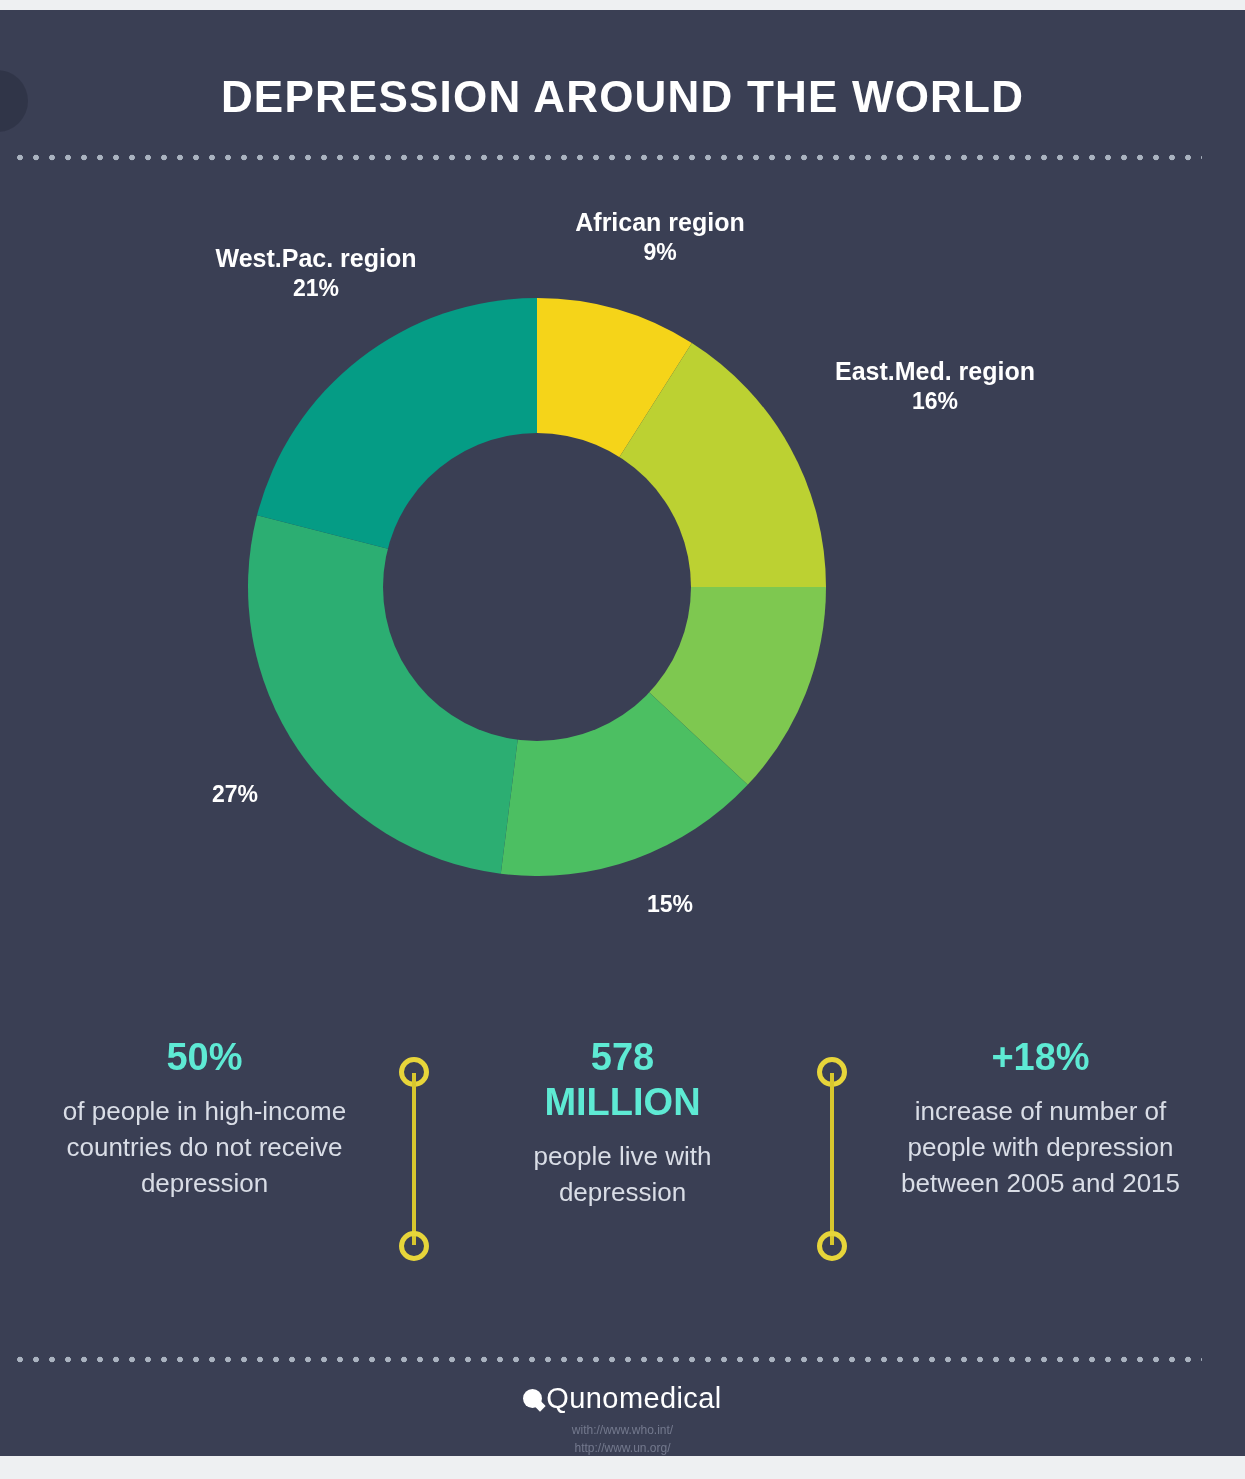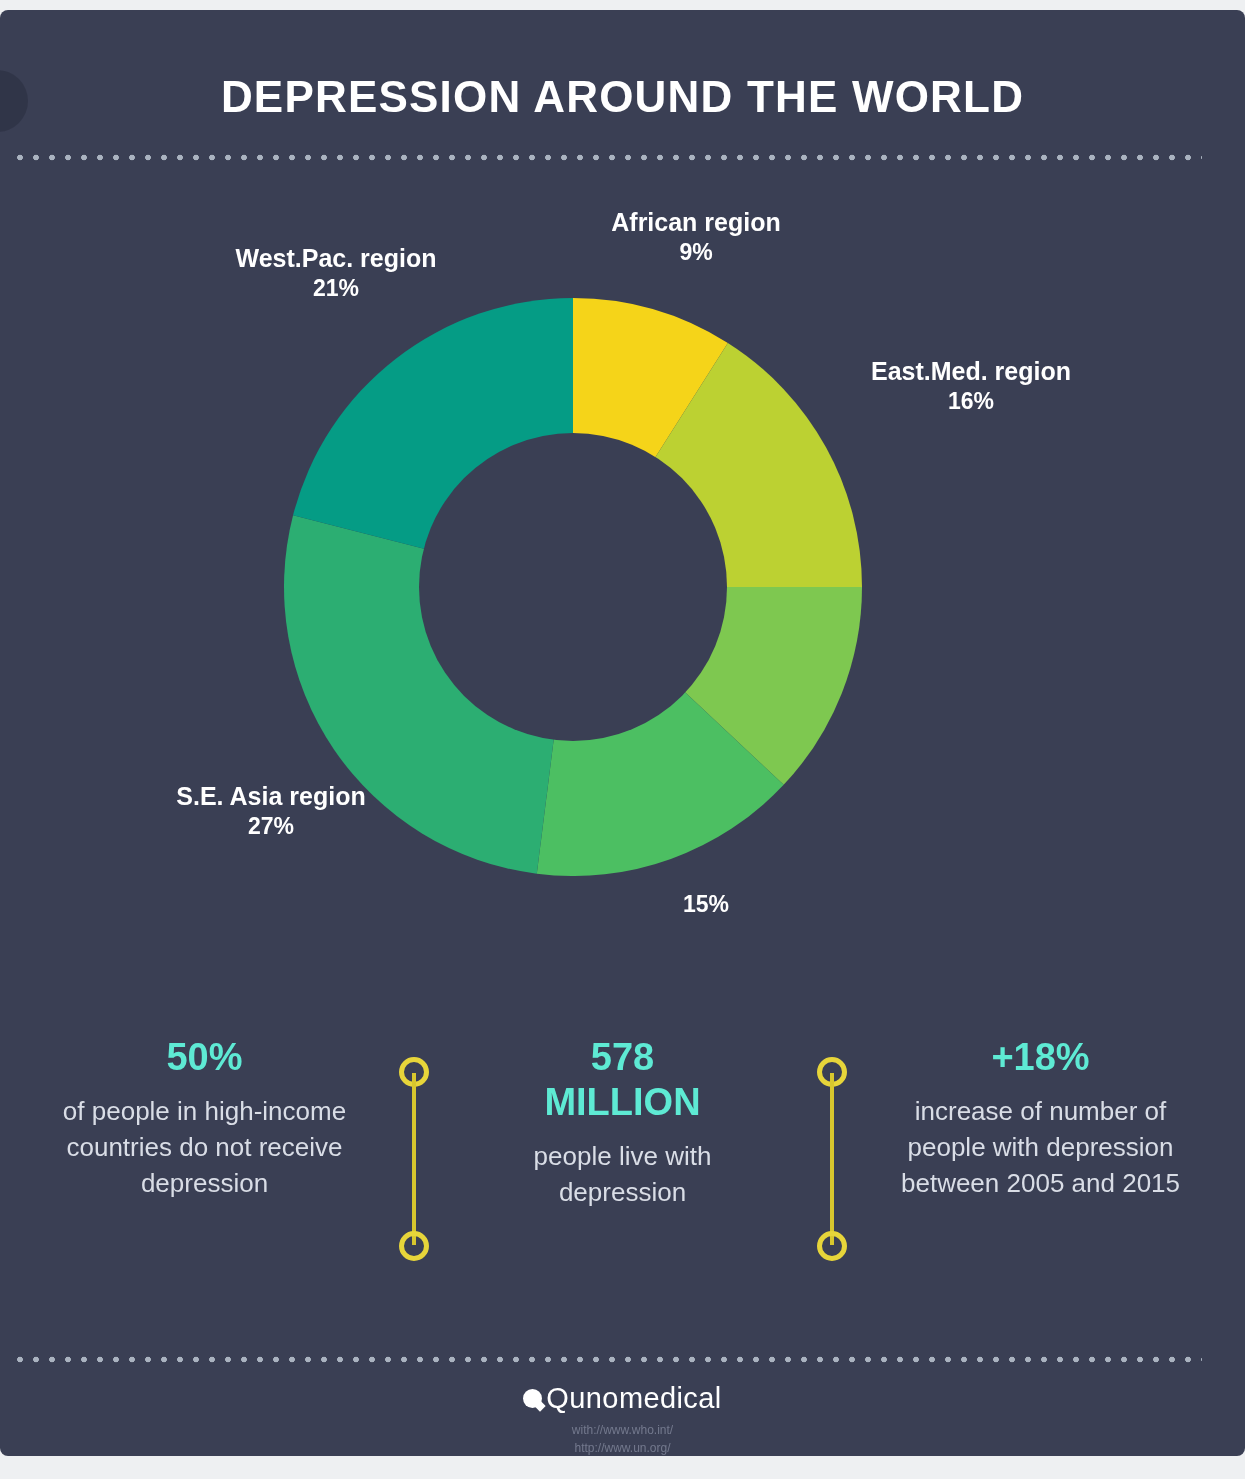--- a/index.html
+++ b/index.html
@@ -24,21 +24,20 @@
     box-sizing: border-box;
   }
   .canvas {
     position: absolute;
     left: 0;
     top: 10px;
     width: 1245px;
     height: 1446px;
     background: #3a3f54;
     overflow: hidden;
-    border-radius: 8px;
   }
   
   .edge-blob {
     position: absolute;
     left: -34px;
     top: 60px;
     width: 62px;
     height: 62px;
     border-radius: 50%;
     background: #2f3447;
@@ -73,21 +72,20 @@
   .rule-top    { top: 143px; }
   .rule-bottom { top: 1345px; }
 
   
   .donut-area {
     position: absolute;
     left: 0;
     top: 180px;
     width: 1073px;
     height: 800px;
-    margin-left: 36px;
   }
   .donut-wrap {
     position: absolute;
     left: 50%;
     top: 108px;
     transform: translateX(-50%);
     width: 578px;
     height: 578px;
   }
   .donut-wrap svg { display: block; width: 578px; height: 578px; }
@@ -108,21 +106,21 @@
     display: block;
     font-size: 23px;
     font-weight: bold;
   }
 
   .lbl-african   { left: 500px; top: 16px;  width: 320px; }
   .lbl-eastmed   { left: 770px; top: 165px; width: 330px; }
   .lbl-european  { left: 800px; top: 515px; width: 330px; }
   .lbl-americas  { left: 520px; top: 700px; width: 300px; }
   .lbl-seasia    { left: 75px;  top: 590px; width: 320px; }
-  .lbl-westpac   { left: 120px; top: 52px;  width: 360px; }
+  .lbl-westpac   { left: 136px; top: 52px;  width: 360px; }
 
   
   .stats {
     position: absolute;
     left: 0;
     top: 1025px;
     width: 1245px;
     height: 280px;
     display: flex;
     align-items: flex-start;
@@ -262,21 +260,20 @@
         <span class="nm">East.Med. region</span>
         <span class="pc">16%</span>
       </div>
 
 
       <div class="slice-label lbl-americas">
         <span class="pc">15%</span>
       </div>
 
       <div class="slice-label lbl-seasia">
-        <span class="nm">S.E. Asia region</span>
         <span class="pc">27%</span>
       </div>
 
       <div class="slice-label lbl-westpac">
         <span class="nm">West.Pac. region</span>
         <span class="pc">21%</span>
       </div>
     </div>
 
     <div class="stats">

